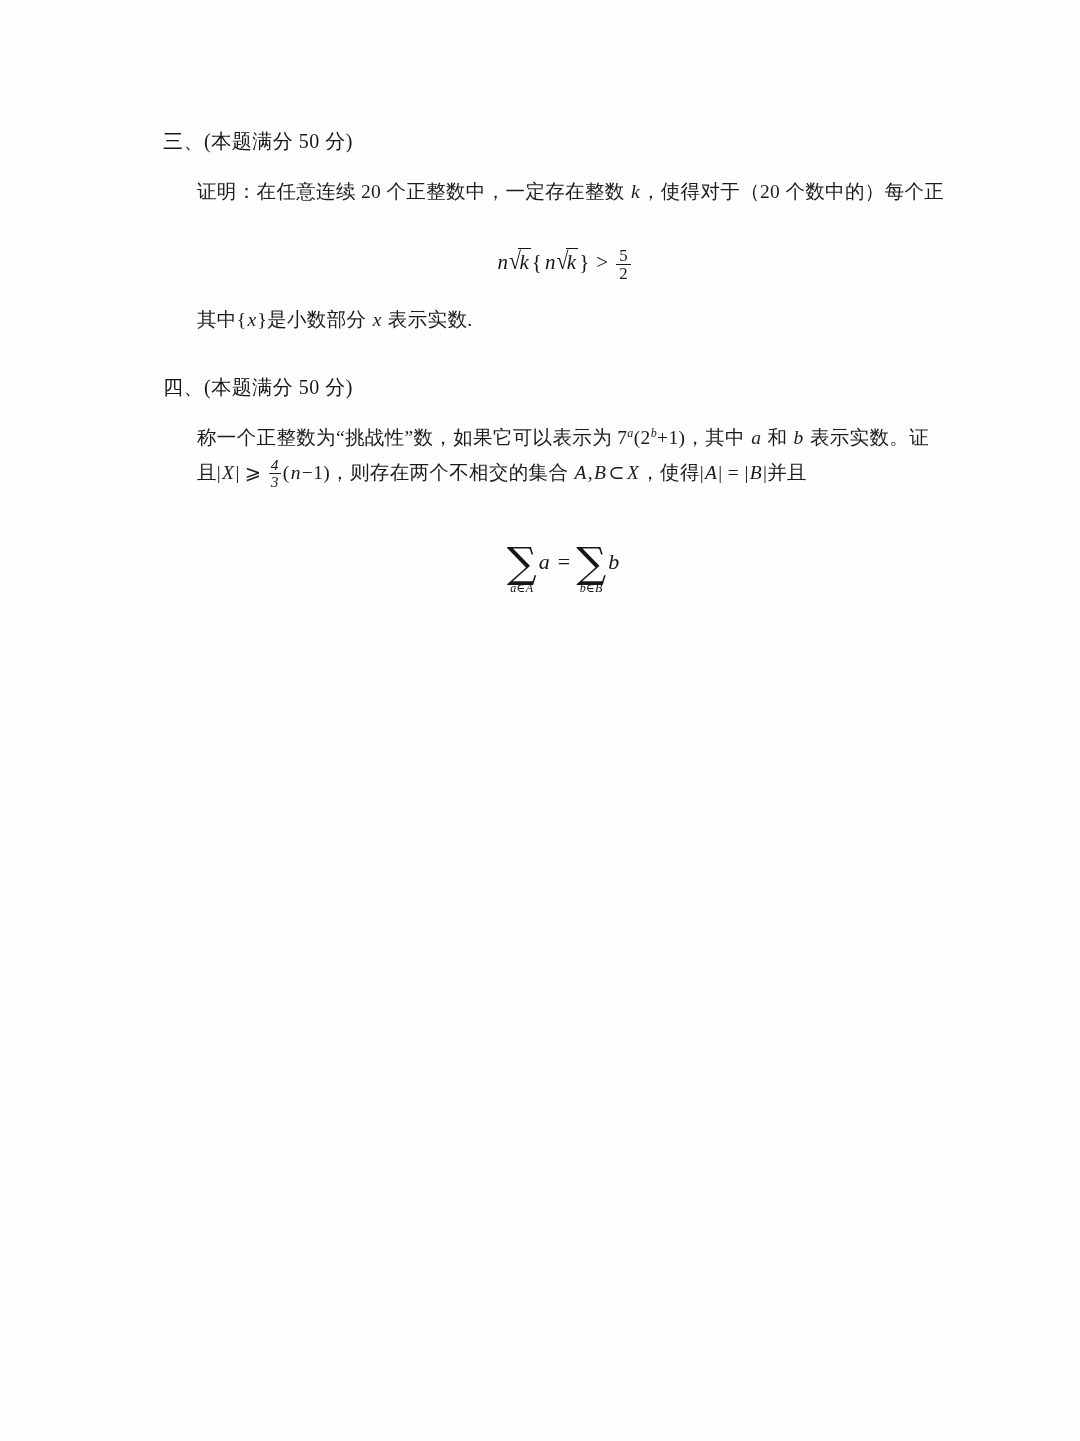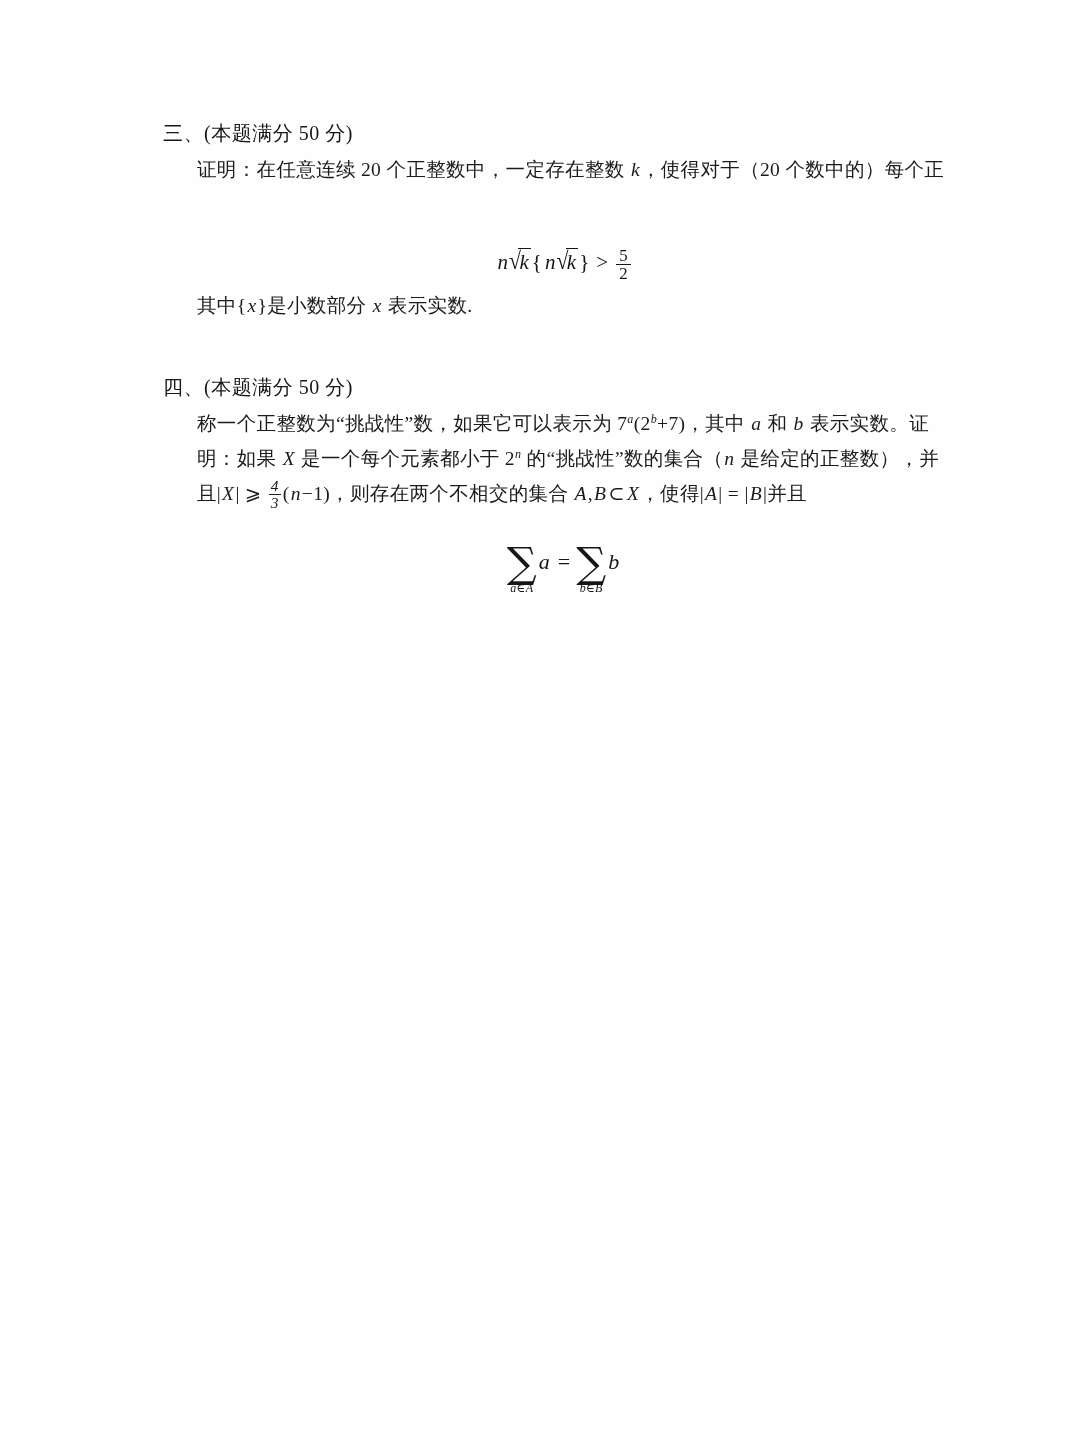--- a/index.html
+++ b/index.html
@@ -22,33 +22,33 @@
     inset: 0;
     background: #fefefe;
   }
 
   .problem {
     position: absolute;
     left: 163px;
     width: 770px;
   }
 
-  #problem-three { top: 116px; }
+  #problem-three { top: 124px; }
   #problem-four  { top: 370px; }
 
   .problem-heading {
     font-size: 20px;
     line-height: 34px;
     letter-spacing: 0.5px;
     white-space: nowrap;
     color: #171717;
   }
 
   .body-block {
-    margin-top: 2px;
+    margin-top: 16px;
     padding-left: 34px;
   }
 
   .body-line {
     font-size: 19.5px;
     line-height: 35px;
     letter-spacing: 0.35px;
     color: #1b1b1b;
     white-space: nowrap;
   }
@@ -194,26 +194,23 @@
       </div>
     </div>
   </div>
 
   <section class="problem" id="problem-four">
     <div class="problem-heading">四、(本题满分 50 分)</div>
 
     <div class="body-block">
 
       <div class="body-line">
-        <span>称一个正整数为“挑战性”数，如果它可以表示为 7</span><sup class="exp">a</sup><span>(2</span><sup class="exp">b</sup><span>+7)，其中 </span><span class="math-i">a</span><span> 和 </span><span class="math-i">b</span><span> 表示实数。证</span>
-      </div>
-
-      <div class="body-line">
-        <span>明：如果 </span><span class="math-i">X</span><span> 是一个每个元素都小于 2</span><sup class="exp">n</sup><span> 的“挑战性”数的集合（</span><span class="math-i">n</span><span> 是给定的正整数），并</span>
-      </div>
+        <span>称一个正整数为“挑战性”数，如果它可以表示为 7</span><sup class="exp">a</sup><span>(2</span><sup class="exp">b</sup><span>+1)，其中 </span><span class="math-i">a</span><span> 和 </span><span class="math-i">b</span><span> 表示实数。证</span>
+      </div>
+
 
       <div class="body-line">
         <span>且|</span><span class="math-i">X</span><span>| ⩾ </span><span class="frac"><span class="num">4</span><span class="den">3</span></span><span>(</span><span class="math-i">n</span><span>−1)，则存在两个不相交的集合 </span><span class="math-i">A</span><span>,</span><span class="math-i">B</span><span class="math-n">⊂</span><span class="math-i">X</span><span>，使得|</span><span class="math-i">A</span><span>| = |</span><span class="math-i">B</span><span>|并且</span>
       </div>
 
     </div>
   </section>
 
   <div class="display-eq" id="eq-two-wrap">
     <span class="eq-inline">

